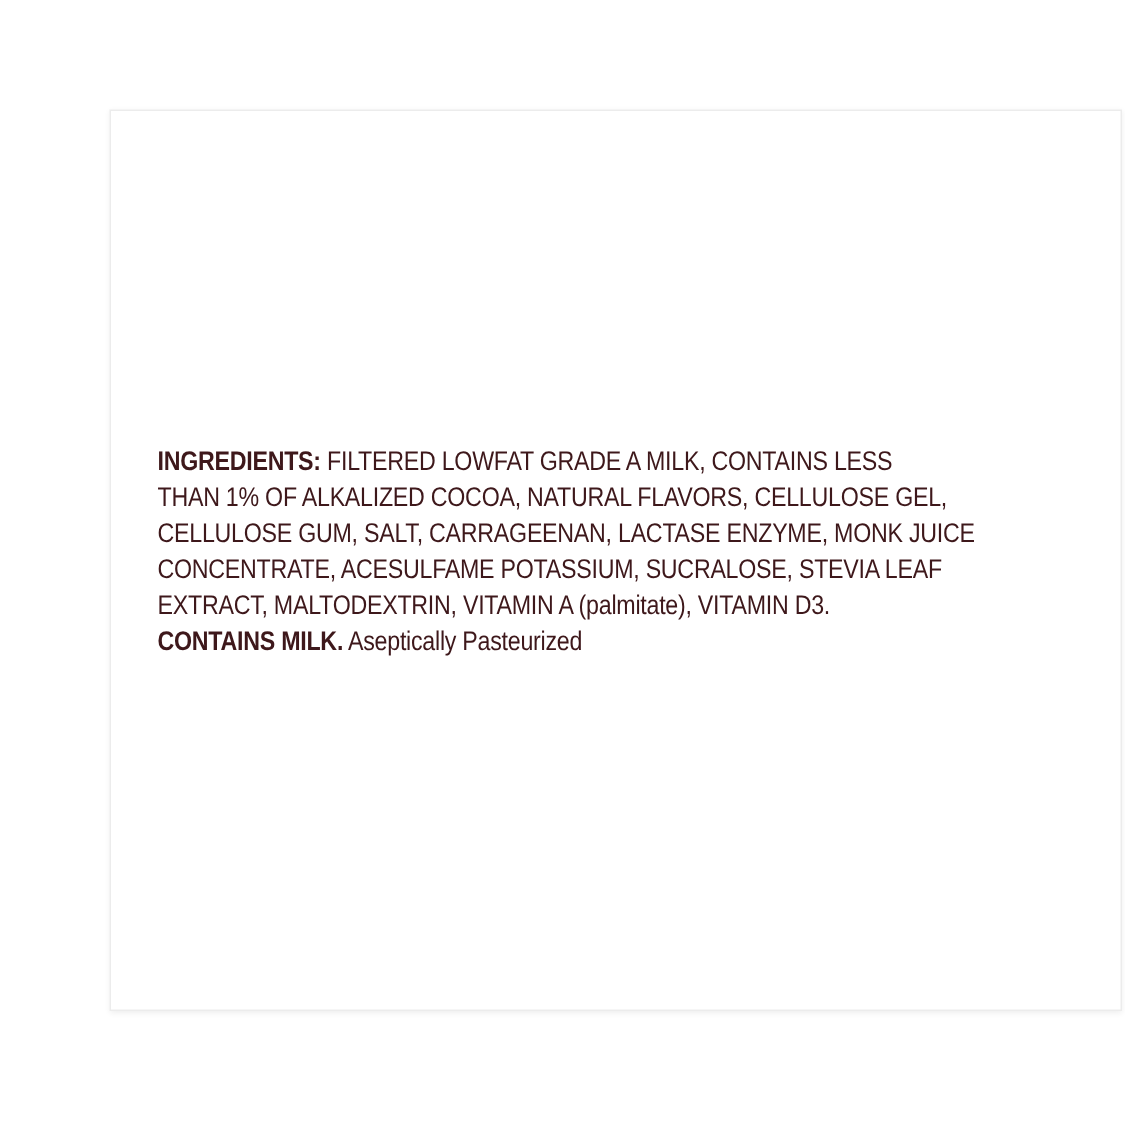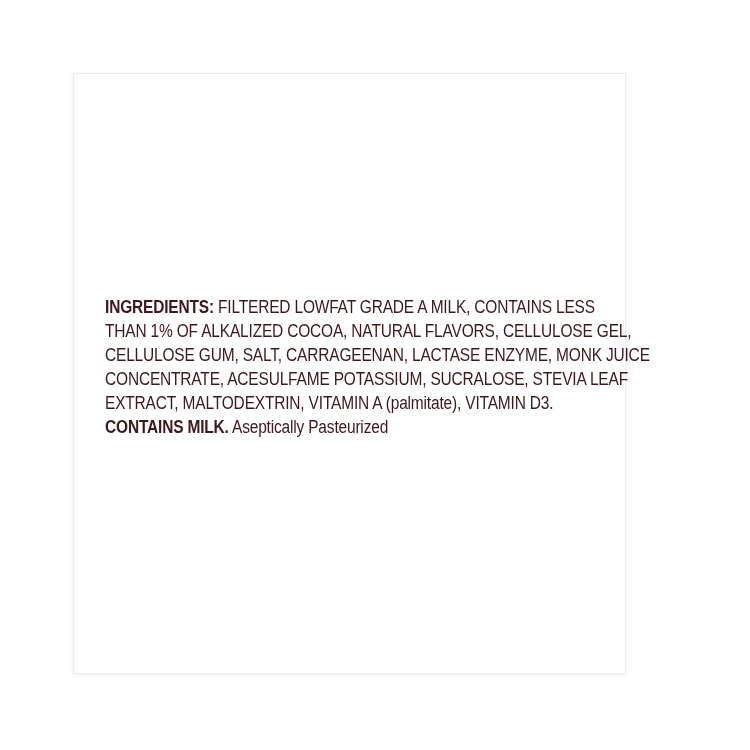--- a/index.html
+++ b/index.html
@@ -13,21 +13,21 @@
   }
   .page {
     position: relative;
     width: 750px;
     height: 750px;
   }
   .card {
     position: absolute;
     left: 73px;
     top: 73px;
-    width: 553px;
+    width: 675px;
     height: 601px;
     background: #ffffff;
     border: 1px solid var(--card-border, #ececec);
     box-shadow: 0 1px 4px rgba(0,0,0,0.07);
     box-sizing: border-box;
   }
   .label-panel {
     position: absolute;
     left: 31px;
     top: 221px;

